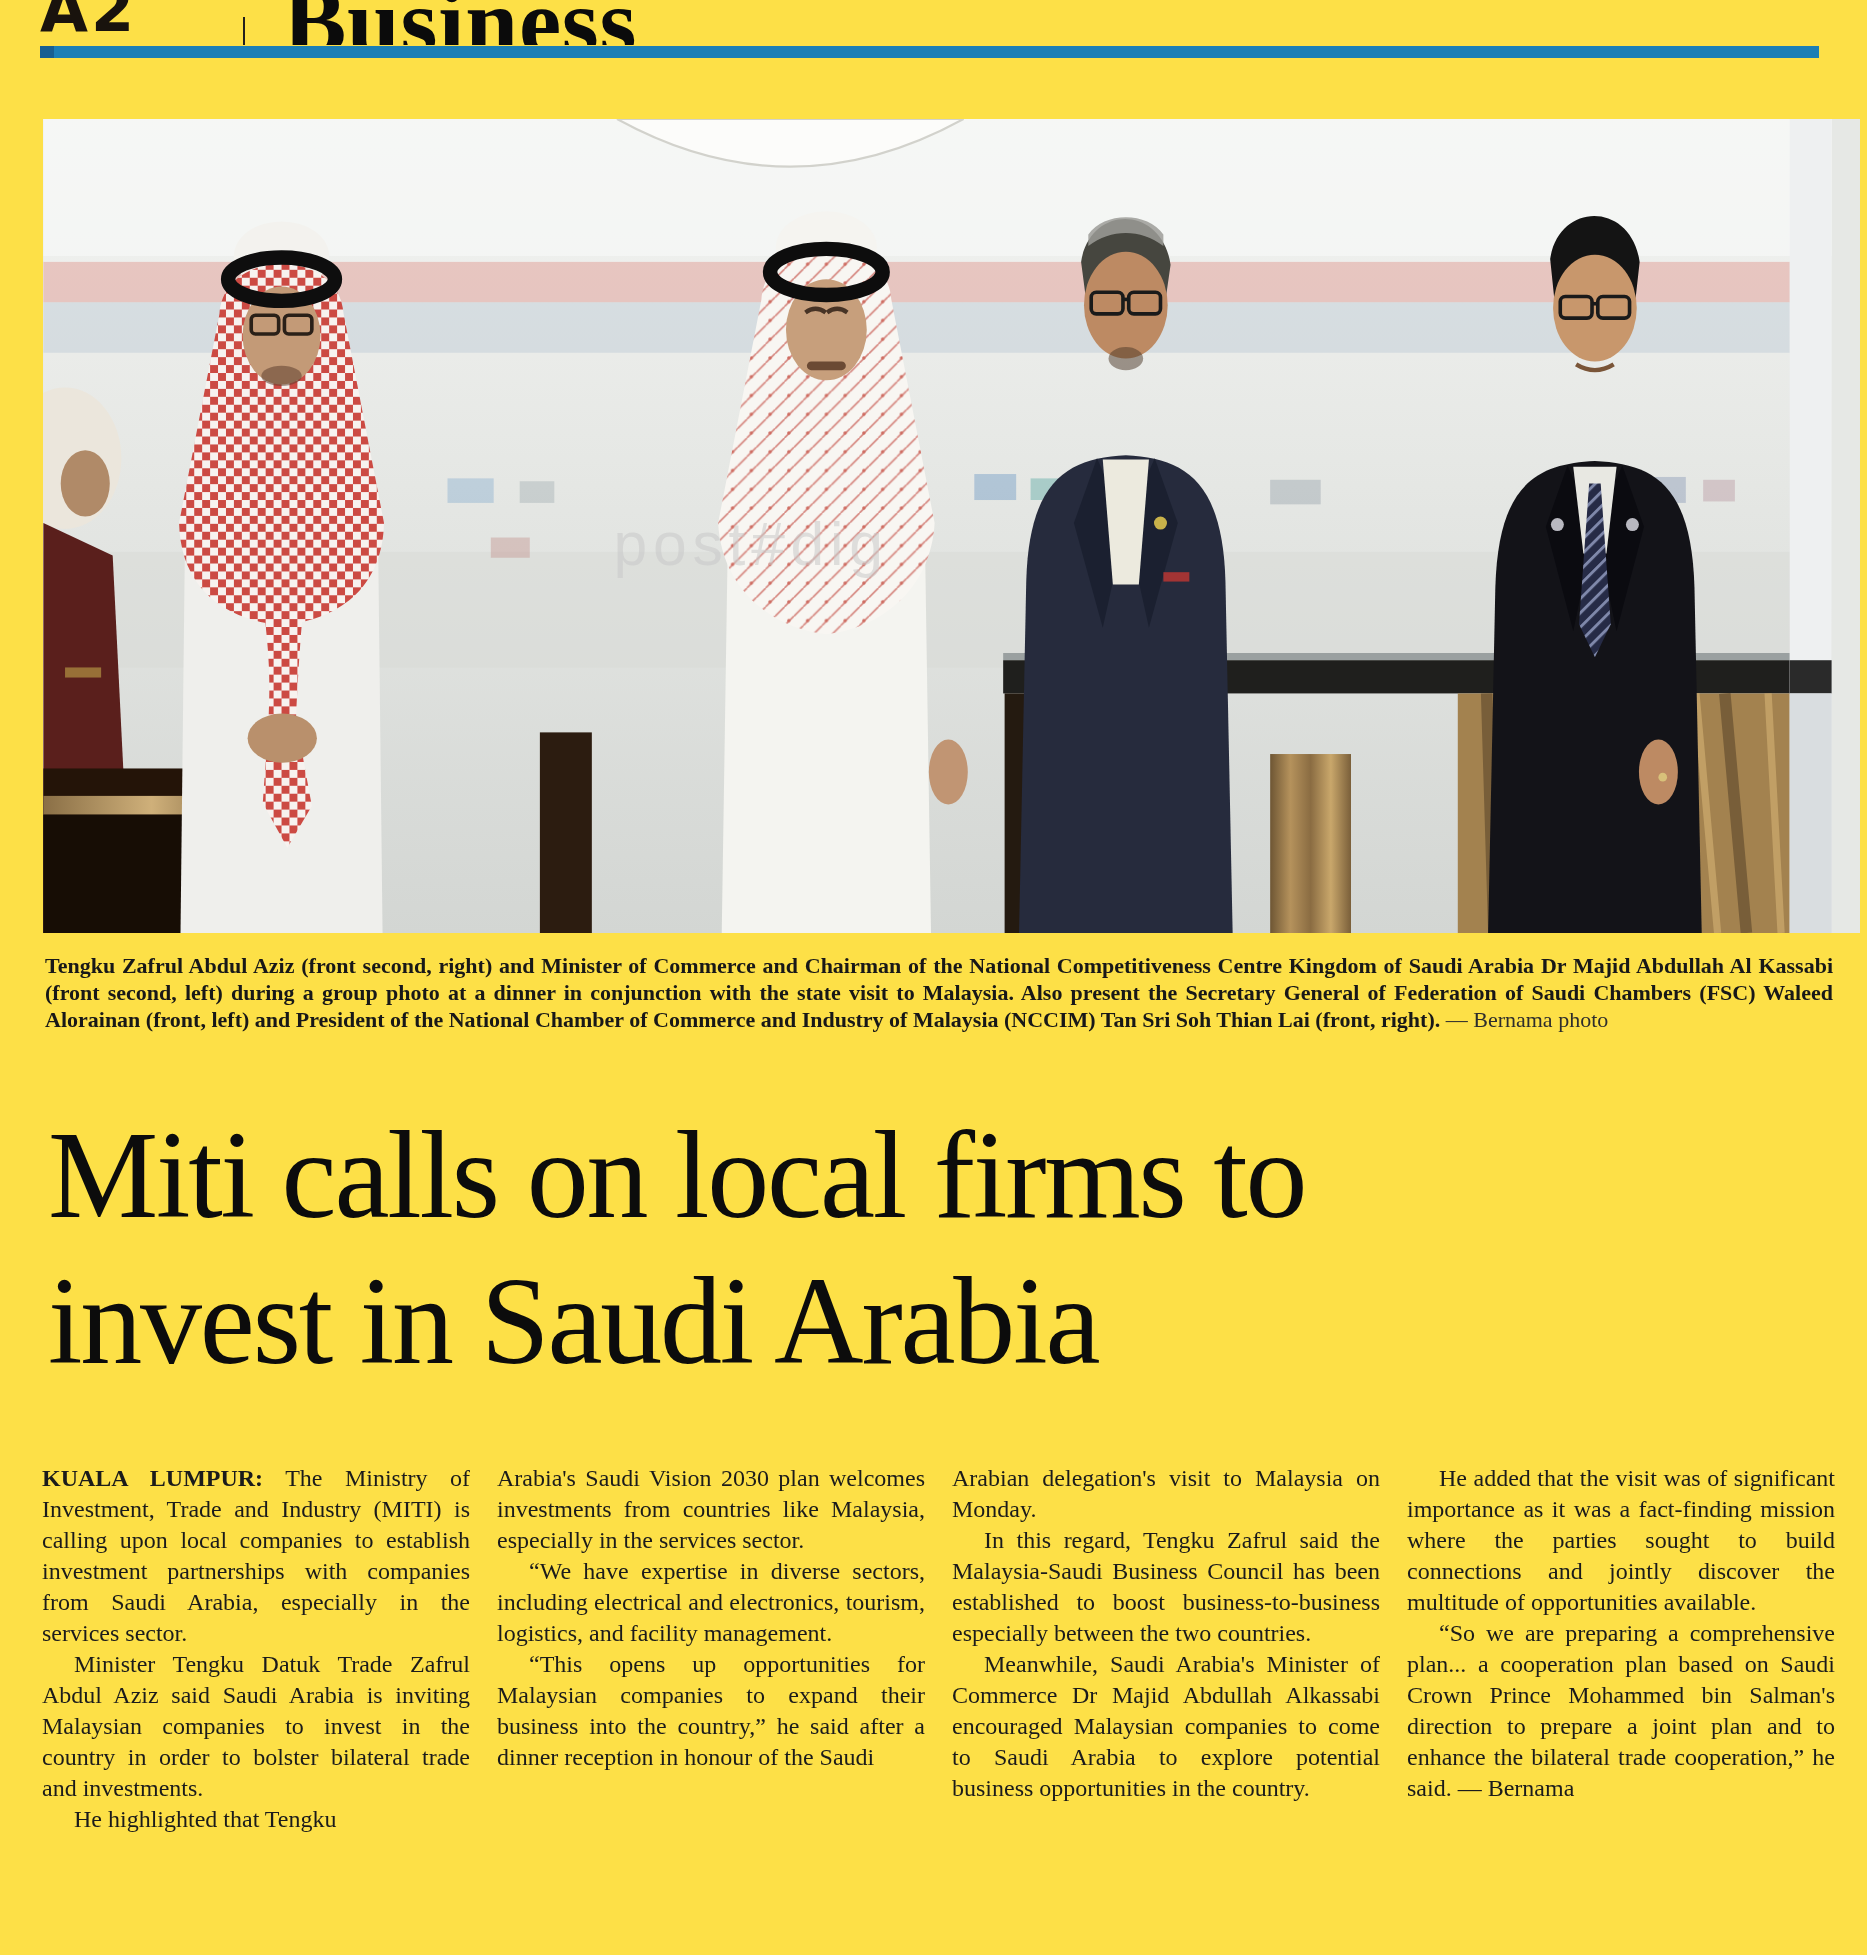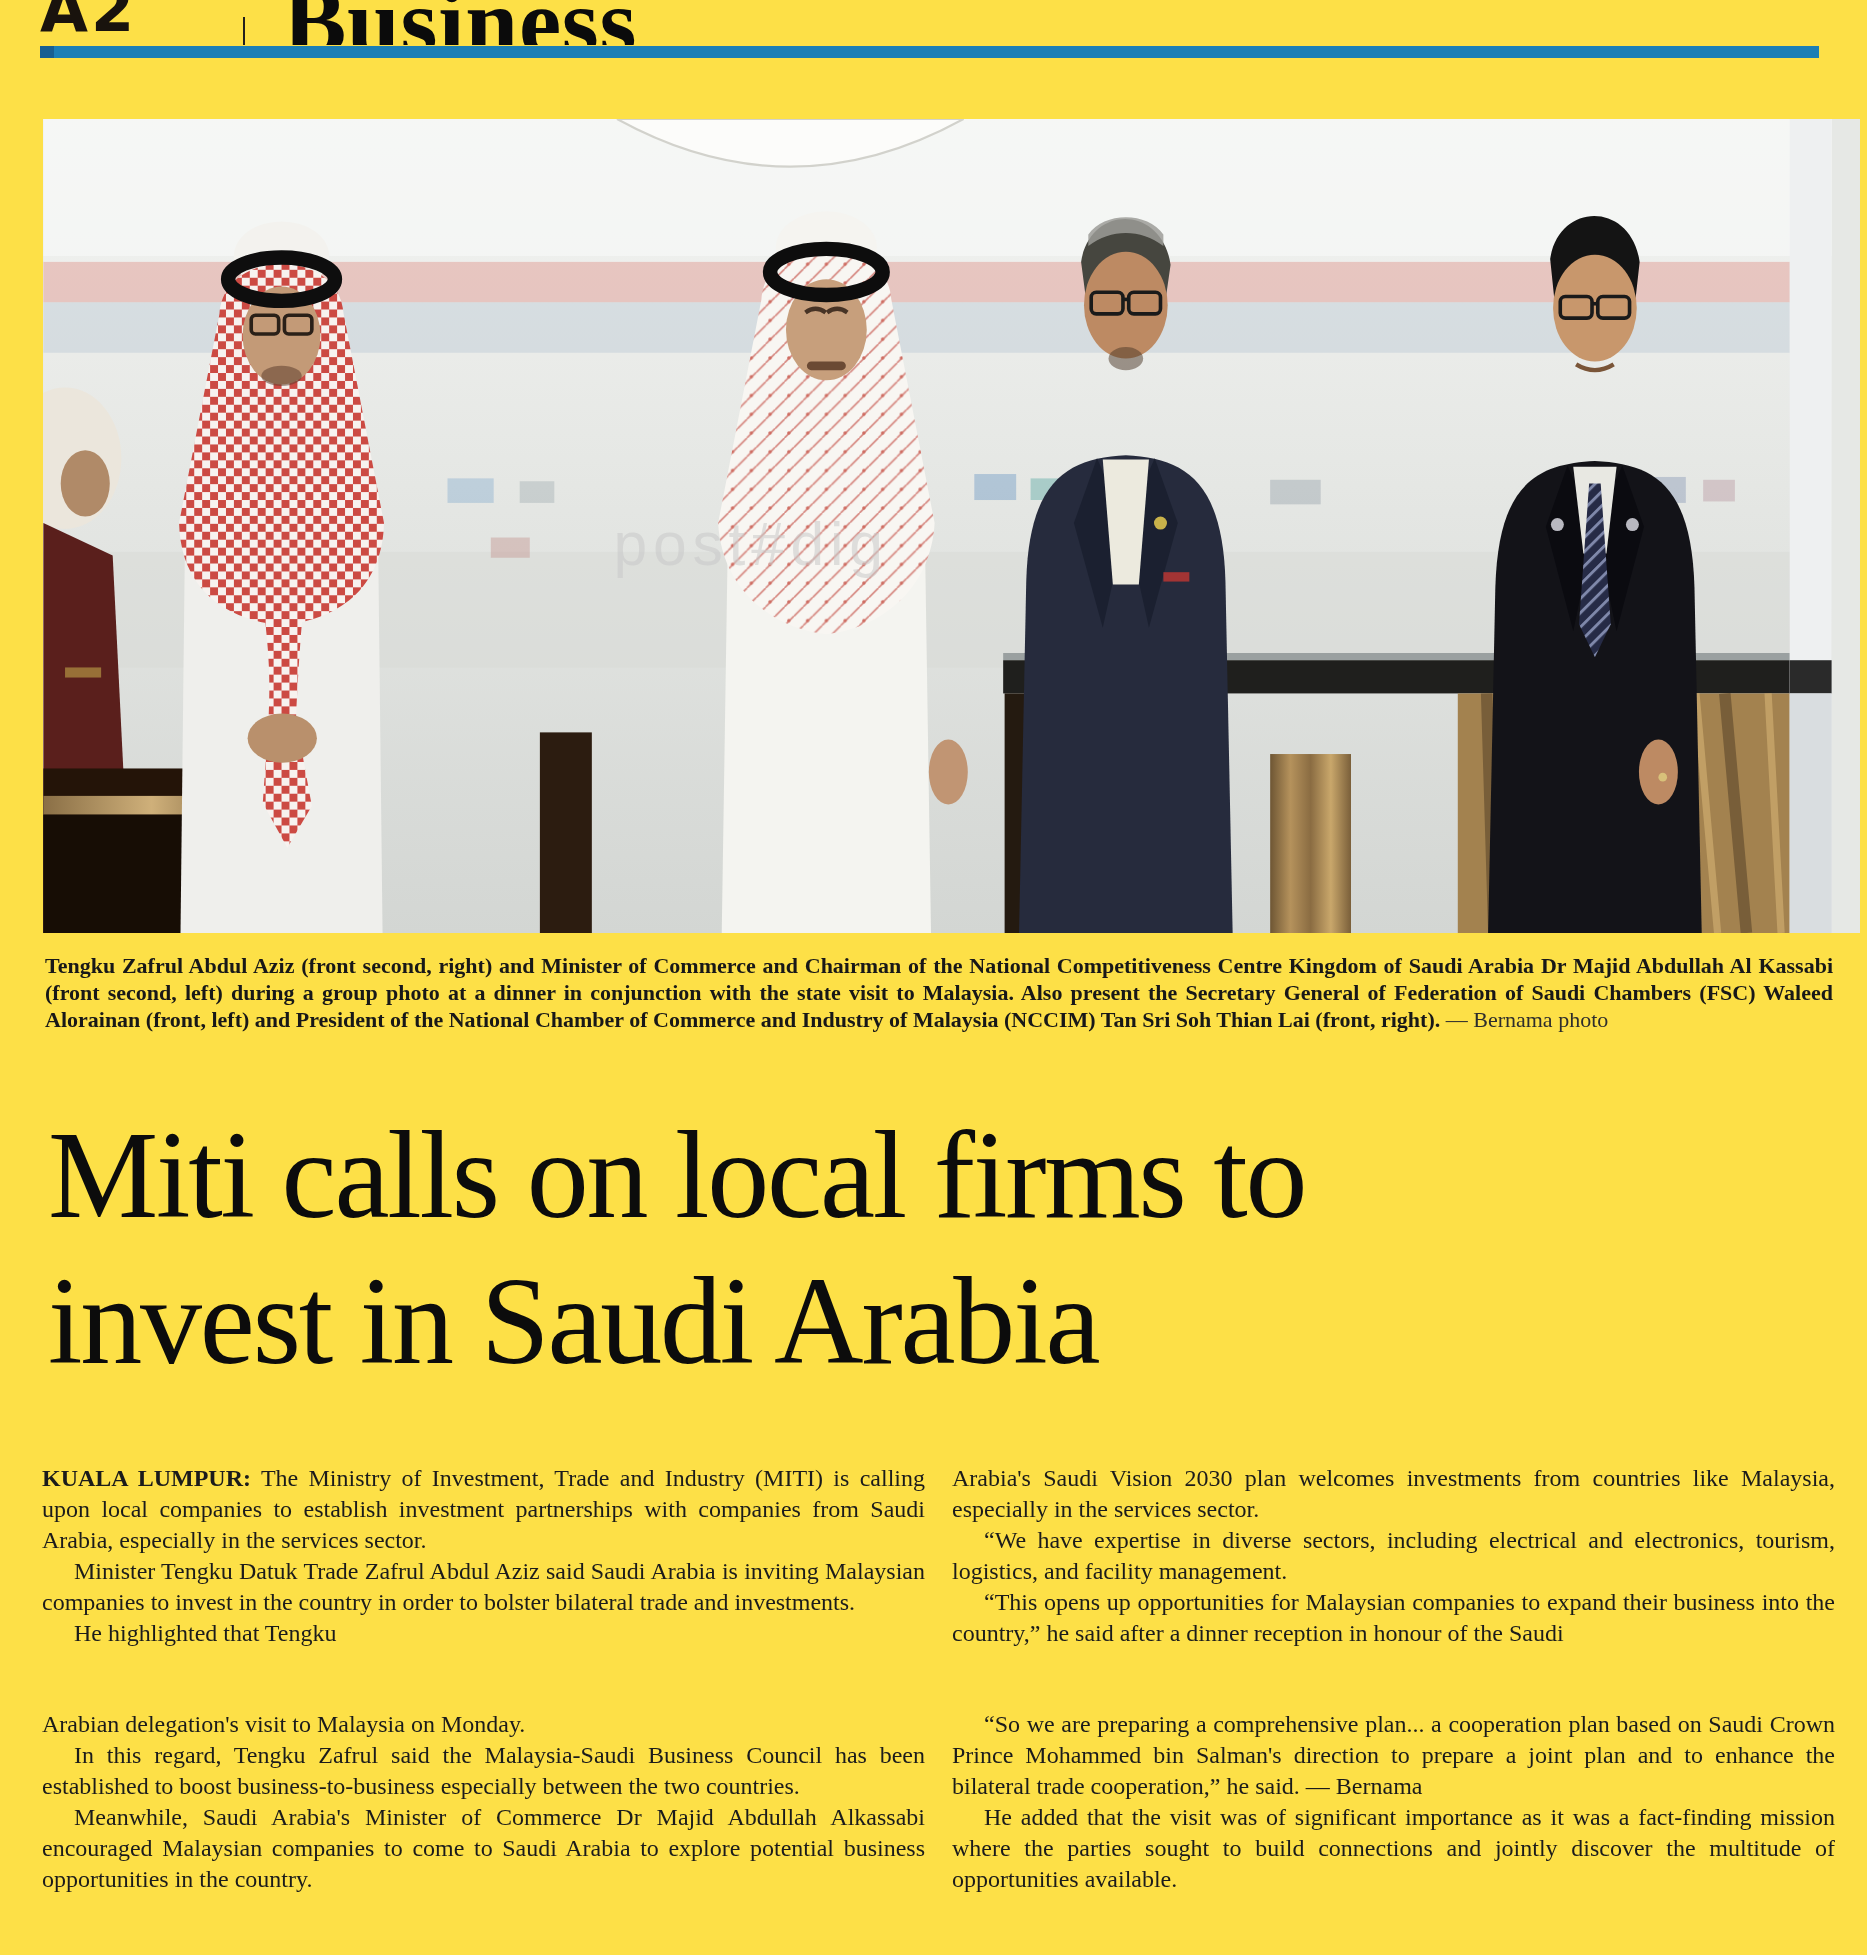--- a/index.html
+++ b/index.html
@@ -24,21 +24,21 @@
   .caption{position:absolute;top:930px;left:45px;width:1788px;font-size:22px;line-height:27px;
            font-weight:bold;text-align:justify;color:#181818;}
   .caption .credit{font-weight:normal;color:#2d2d2d;}
 
   
   .headline{position:absolute;top:1103px;left:48px;width:1791px;font-weight:normal;
             font-size:124px;line-height:146px;letter-spacing:-2.2px;color:#0c0c0c;}
 
   
   .body-grid{position:absolute;top:1463px;left:42px;right:32px;bottom:0;overflow:hidden;
-             display:grid;grid-template-columns:repeat(2,1fr);column-gap:27px;
+             display:grid;grid-template-columns:repeat(4,1fr);column-gap:27px;
              font-size:24px;line-height:31px;text-align:justify;color:#1b1b1b;}
   .body-grid p{margin:0;}
   .body-grid p.indent{text-indent:32px;}
   .dateline{font-weight:bold;}
 </style>
 </head>
 <body>
 
 <div class="page">
 
@@ -222,19 +222,19 @@
       <p>Arabia's Saudi Vision 2030 plan welcomes investments from countries like Malaysia, especially in the services sector.</p>
       <p class="indent">“We have expertise in diverse sectors, including electrical and electronics, tourism, logistics, and facility management.</p>
       <p class="indent">“This opens up opportunities for Malaysian companies to expand their business into the country,” he said after a dinner reception in honour of the Saudi</p>
     </div>
     <div class="bodycol">
       <p>Arabian delegation's visit to Malaysia on Monday.</p>
       <p class="indent">In this regard, Tengku Zafrul said the Malaysia-Saudi Business Council has been established to boost business-to-business especially between the two countries.</p>
       <p class="indent">Meanwhile, Saudi Arabia's Minister of Commerce Dr Majid Abdullah Alkassabi encouraged Malaysian companies to come to Saudi Arabia to explore potential business opportunities in the country.</p>
     </div>
     <div class="bodycol">
+      <p class="indent">He added that the visit was of significant importance as it was a fact-finding mission where the parties sought to build connections and jointly discover the multitude of opportunities available.</p>
       <p class="indent">“So we are preparing a comprehensive plan... a cooperation plan based on Saudi Crown Prince Mohammed bin Salman's direction to prepare a joint plan and to enhance the bilateral trade cooperation,” he said. — Bernama</p>
-      <p class="indent">He added that the visit was of significant importance as it was a fact-finding mission where the parties sought to build connections and jointly discover the multitude of opportunities available.</p>
     </div>
   </div>
 
 </div>
 
 
 </body></html>

